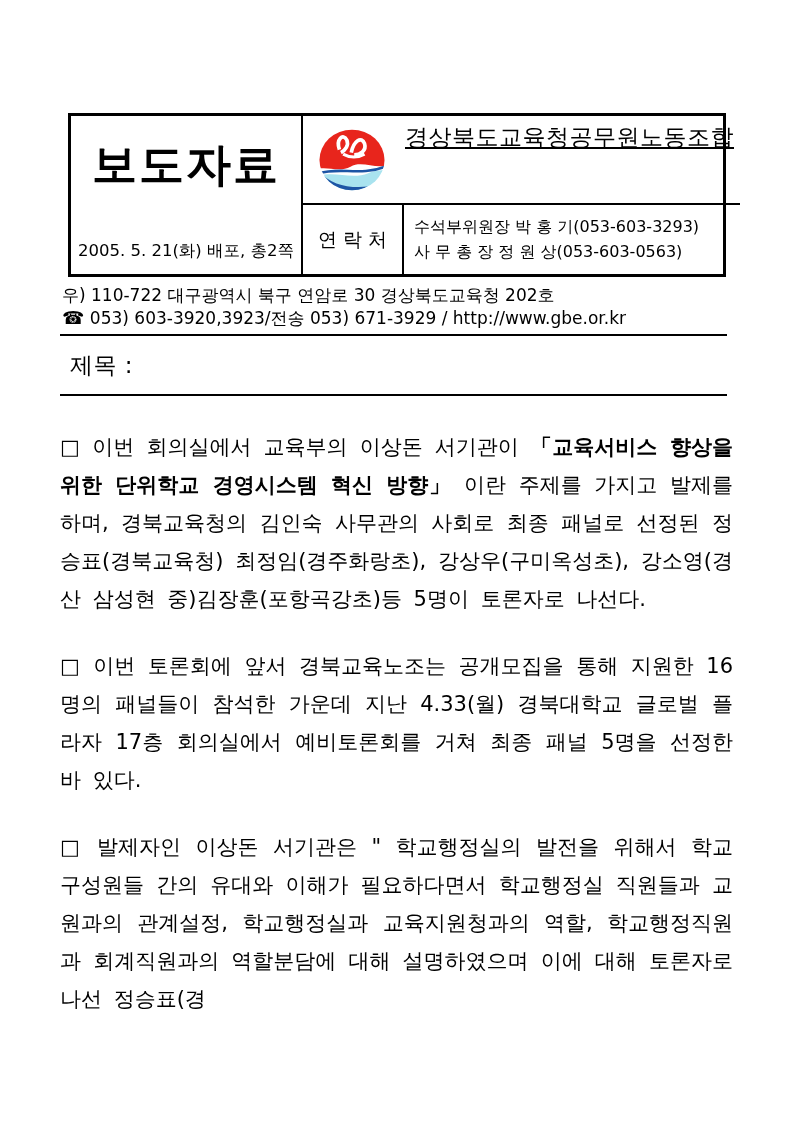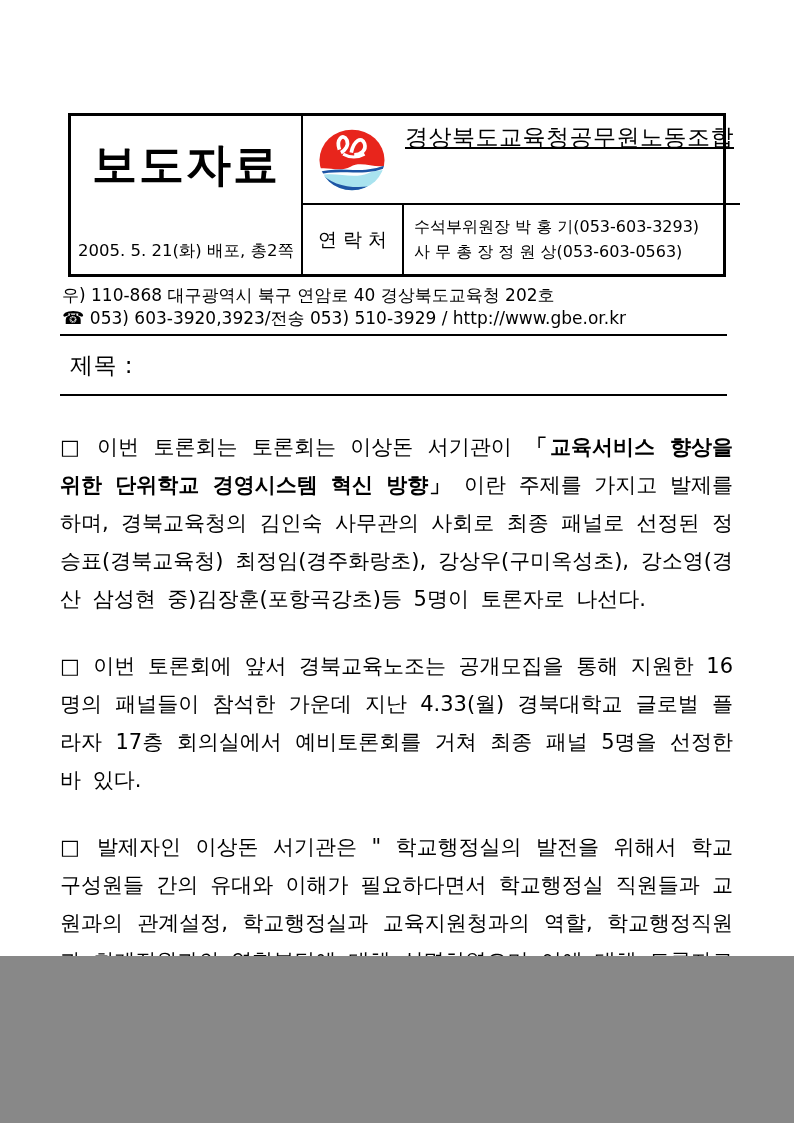--- a/index.html
+++ b/index.html
@@ -1,19 +1,19 @@
 <!DOCTYPE html>
 <html lang="ko" style="--logo-red: #e8251c; --logo-cyan: #a9e3ef; --logo-blue: #1d55a5;"><head>
 <meta charset="utf-8">
 <style>
   * { margin:0; padding:0; box-sizing:border-box; }
   html,body { background:#888; }
   .page {
     position:relative;
-    width:794px; height:956px;
+    width:794px; height:1123px;
     margin:0 auto;
     background:#ffffff;
     color:#000;
     font-family:"DejaVu Sans", sans-serif;
     overflow:hidden;
   }
   .content { position:absolute; left:60px; top:113px; width:673px; }
 
   
   .header-table {
@@ -121,35 +121,35 @@
       <div class="cell-contact-row">
         <div class="contact-label">연 락 처</div>
         <div class="contact-list">
           <div>수석부위원장 박 홍 기(053-603-3293)</div>
           <div>사 무 총 장  정 원 상(053-603-0563)</div>
         </div>
       </div>
     </div>
 
     <div class="addr">
-      <div>우) 110-868   대구광역시 북구 연암로 40 경상북도교육청 202호</div>
+      <div>우) 110-722   대구광역시 북구 연암로 30 경상북도교육청 202호</div>
       <div class="phone-row">
         <span class="phone-glyph">☎</span>
-        <span>053) 603-3920,3923/전송 053) 510-3929 / http://www.gbe.or.kr</span>
+        <span>053) 603-3920,3923/전송 053) 671-3929 / http://www.gbe.or.kr</span>
       </div>
     </div>
 
     <hr class="rule rule-top">
 
     <div class="subject-line">
       <span>제목 :</span>
     </div>
 
     <hr class="rule rule-bottom">
 
     <div class="body">
-        <p><span>□ 이번 토론회는 토론회는 이상돈 서기관이 </span><span class="bold">「교육서비스 향상을 위한 단위학교 경영시스템 혁신 방향」</span><span> 이란 주제를 가지고 발제를 하며, 경북교육청의 김인숙 사무관의 사회로 최종 패널로 선정된 정승표(경북교육청) 최정임(경주화랑초), 강상우(구미옥성초), 강소영(경산 삼성현 중)김장훈(포항곡강초)등 5명이 토론자로 나선다.</span></p>
+        <p><span>□ 이번 회의실에서 교육부의 이상돈 서기관이 </span><span class="bold">「교육서비스 향상을 위한 단위학교 경영시스템 혁신 방향」</span><span> 이란 주제를 가지고 발제를 하며, 경북교육청의 김인숙 사무관의 사회로 최종 패널로 선정된 정승표(경북교육청) 최정임(경주화랑초), 강상우(구미옥성초), 강소영(경산 삼성현 중)김장훈(포항곡강초)등 5명이 토론자로 나선다.</span></p>
         <p><span>□ 이번 토론회에 앞서 경북교육노조는 공개모집을 통해 지원한 16명의 패널들이 참석한 가운데 지난 4.33(월) 경북대학교 글로벌 플라자 17층 회의실에서 예비토론회를 거쳐 최종 패널 5명을 선정한바 있다.</span></p>
         <p><span>□ 발제자인 이상돈 서기관은 " 학교행정실의 발전을 위해서 학교  구성원들 간의 유대와 이해가 필요하다면서 학교행정실 직원들과 교원과의 관계설정, 학교행정실과 교육지원청과의 역할, 학교행정직원과 회계직원과의 역할분담에 대해 설명하였으며 이에 대해 토론자로 나선 정승표(경</span></p>
       </div>
 
   </div>
 </div>
 
 </body></html>

